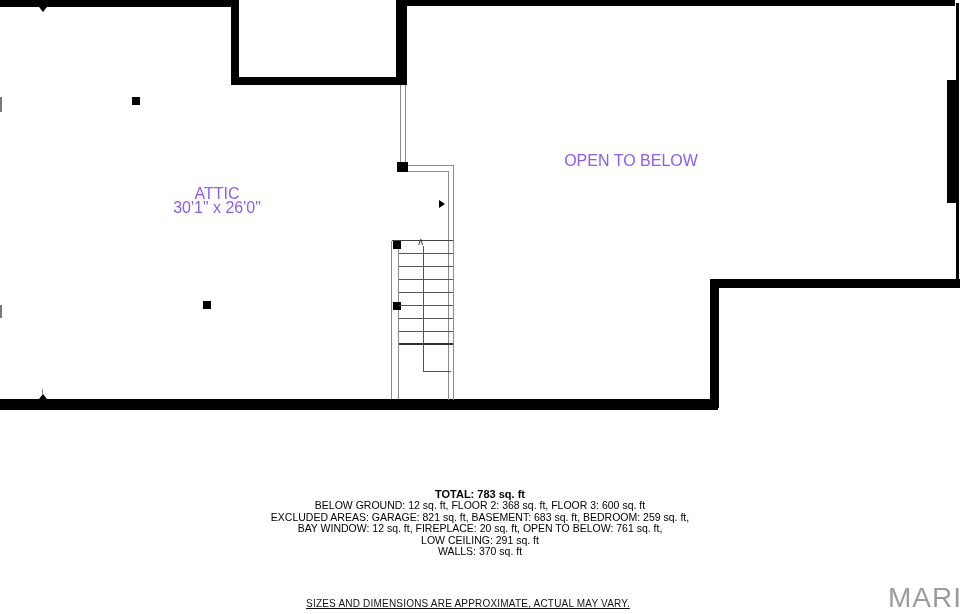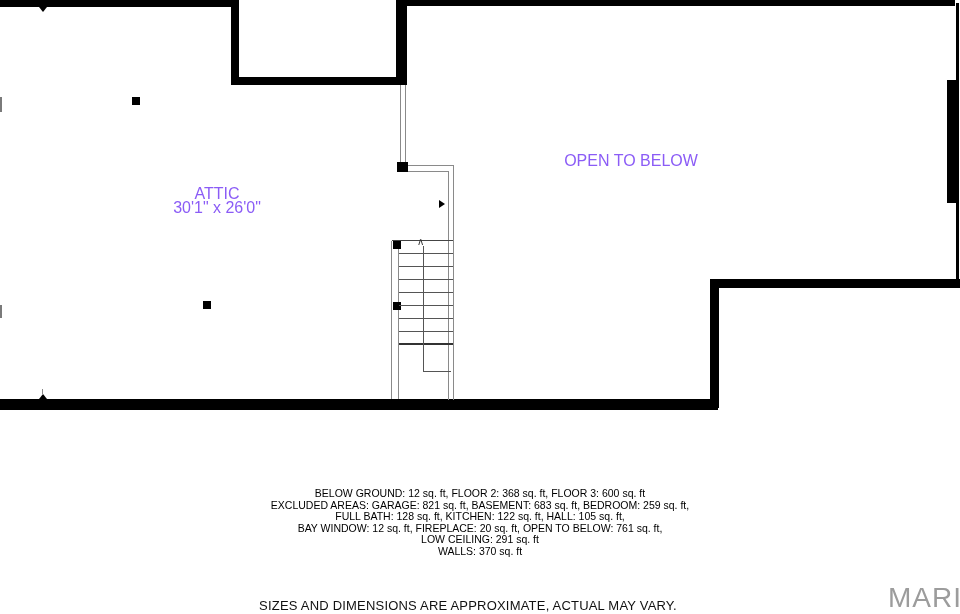--- a/index.html
+++ b/index.html
@@ -24,21 +24,21 @@
     border-left:6px solid #000; }
   .room-label { position:absolute; text-align:center; color:#8b5cf6;
     font-size:16px; line-height:14px; }
   .stair-arrow { position:absolute; left:417px; top:237px; font-size:10px;
     color:#333; line-height:10px; }
   .summary { position:absolute; left:0; top:488px; width:960px;
     text-align:center; color:#000; }
   .sum-total { font-size:11px; font-weight:bold; line-height:12px; }
   .sum-line { font-size:10.5px; line-height:11.6px; }
   .disclaimer { position:absolute; left:0; top:598px; width:936px;
-    text-align:center; font-size:13px; letter-spacing:0.2px; color:#111; }
+    text-align:center; font-size:10px; letter-spacing:0.2px; color:#111;text-decoration:underline; }
   .watermark { position:absolute; left:888px; top:583px; font-size:28px;
     line-height:30px; color:#9c9c9c; letter-spacing:1px; }
 </style>
 </head>
 <body>
 
 <div id="canvas">
 
   <div class="wall" style="left:0;top:0;width:238px;height:7px;"></div>
   <div class="wall" style="left:396px;top:0;width:559px;height:6px;"></div>
@@ -94,23 +94,23 @@
 
   <div class="room-label" style="left:137px;top:187px;width:160px;">
     <div>ATTIC</div>
     <div>30'1" x 26'0"</div>
   </div>
   <div class="room-label" style="left:551px;top:154px;width:160px;">
     <div>OPEN TO BELOW</div>
   </div>
 
   <div class="summary">
+    <div class="sum-total">TOTAL: 783 sq. ft</div>
     <div class="sum-line">BELOW GROUND: 12 sq. ft, FLOOR 2: 368 sq. ft, FLOOR 3: 600 sq. ft</div>
     <div class="sum-line">EXCLUDED AREAS: GARAGE: 821 sq. ft, BASEMENT: 683 sq. ft, BEDROOM: 259 sq. ft,</div>
-    <div class="sum-line">FULL BATH: 128 sq. ft, KITCHEN: 122 sq. ft, HALL: 105 sq. ft,</div>
     <div class="sum-line">BAY WINDOW: 12 sq. ft, FIREPLACE: 20 sq. ft, OPEN TO BELOW: 761 sq. ft,</div>
     <div class="sum-line">LOW CEILING: 291 sq. ft</div>
     <div class="sum-line">WALLS: 370 sq. ft</div>
   </div>
   <div class="disclaimer">SIZES AND DIMENSIONS ARE APPROXIMATE, ACTUAL MAY VARY.</div>
 
   <div class="watermark">MARI</div>
 
 </div>
 

